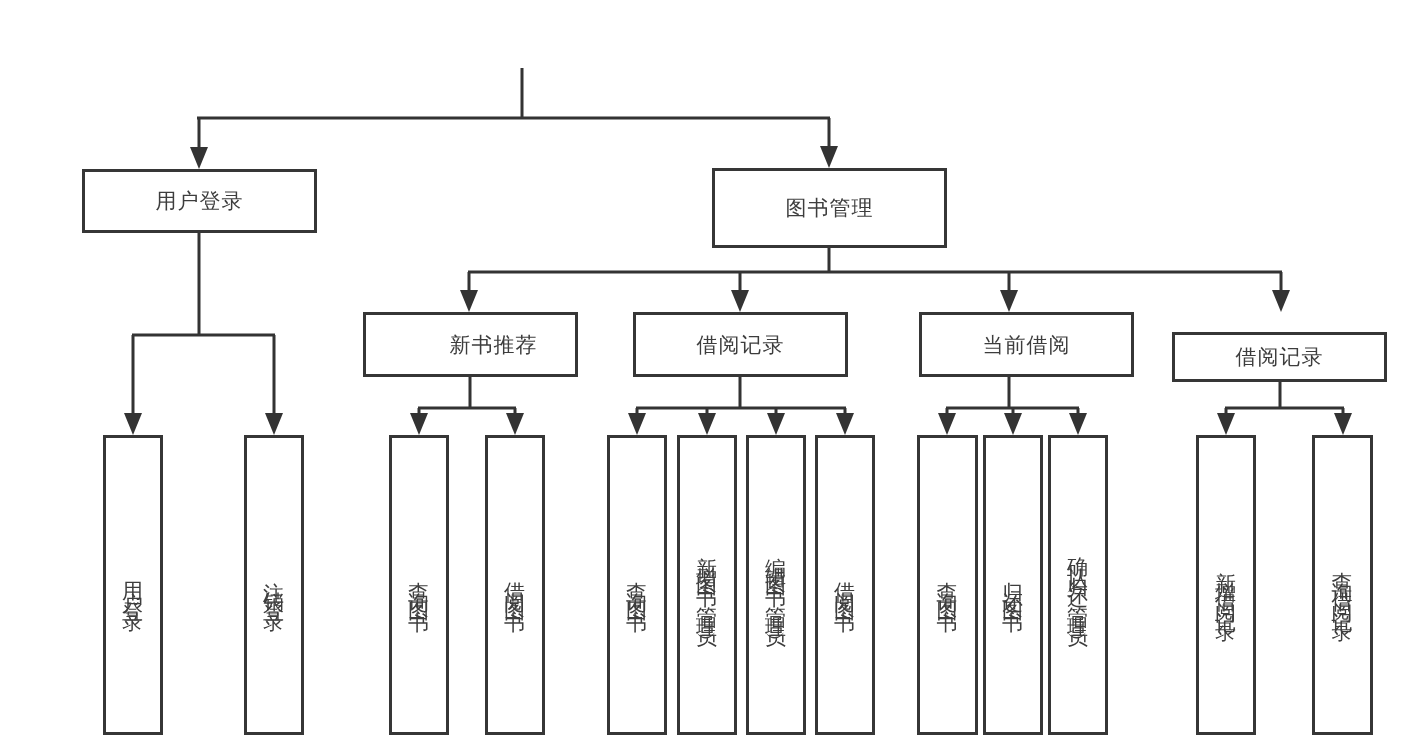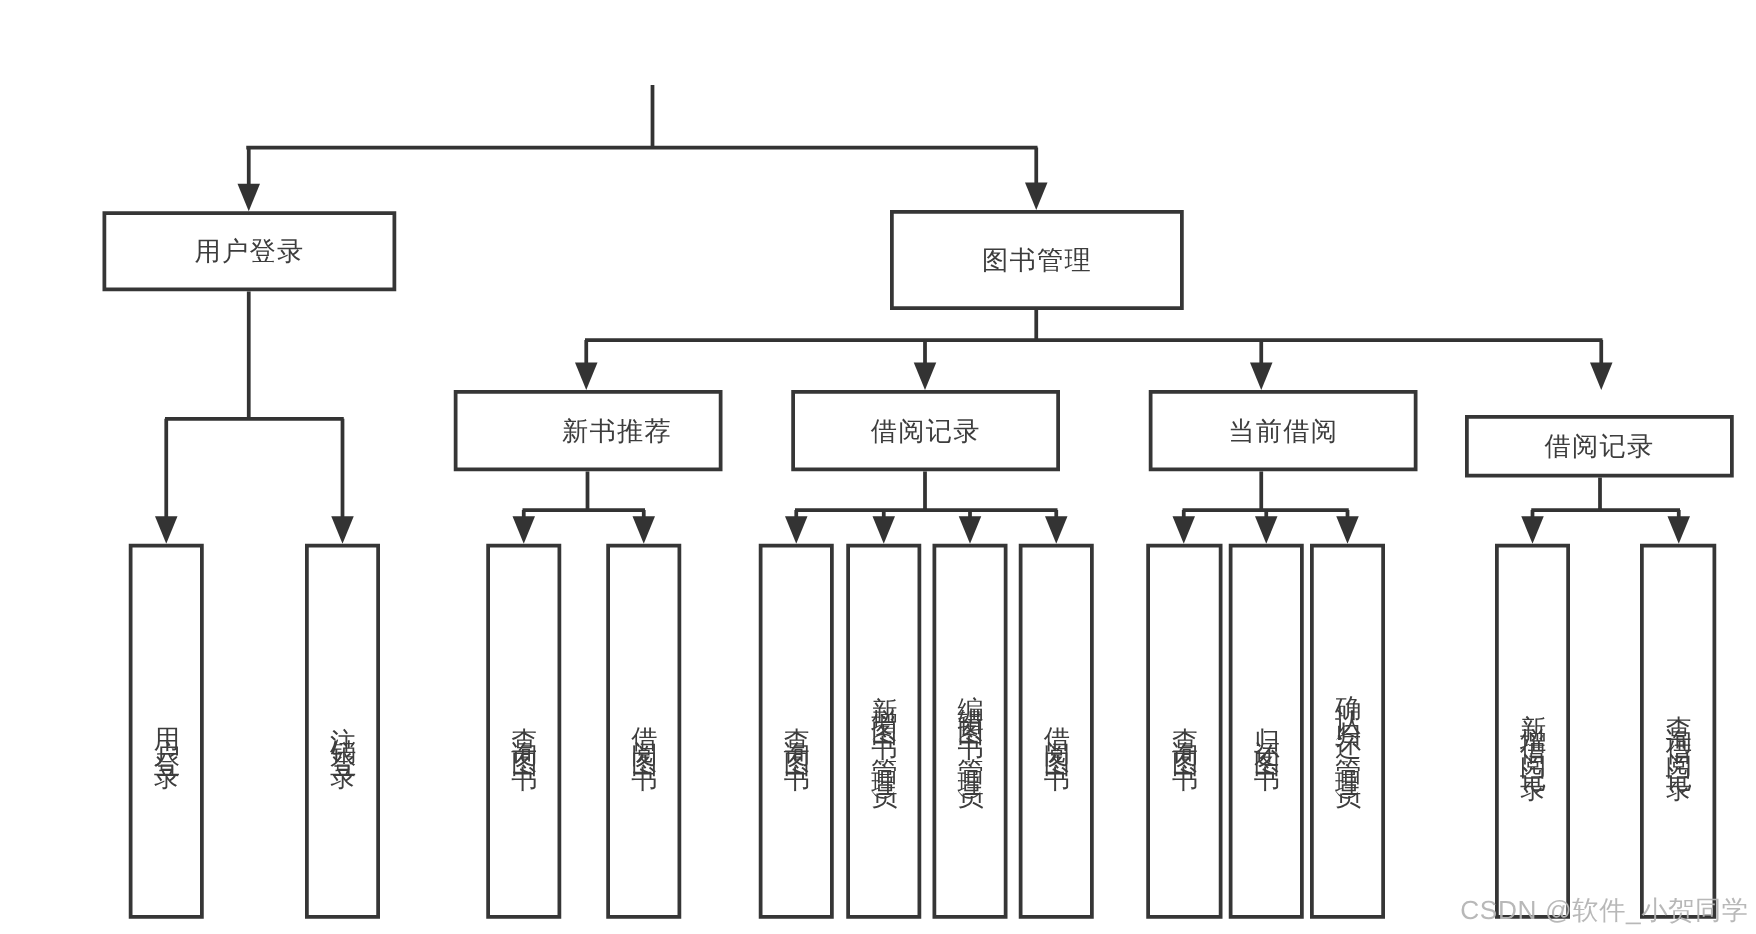--- a/index.html
+++ b/index.html
@@ -160,15 +160,14 @@
     <span class="label">确认归还（管理员）</span>
   </div>
 
   <div class="box vbox" style="left:1196px;top:435px;width:60px;height:300px;">
     <span class="label">新增借阅记录</span>
   </div>
   <div class="box vbox" style="left:1312px;top:435px;width:61px;height:300px;">
     <span class="label">查询借阅记录</span>
   </div>
 
-  <div class="watermark">CSDN @软件_小贺同学</div>
 
 </div>
 
 </body></html>

